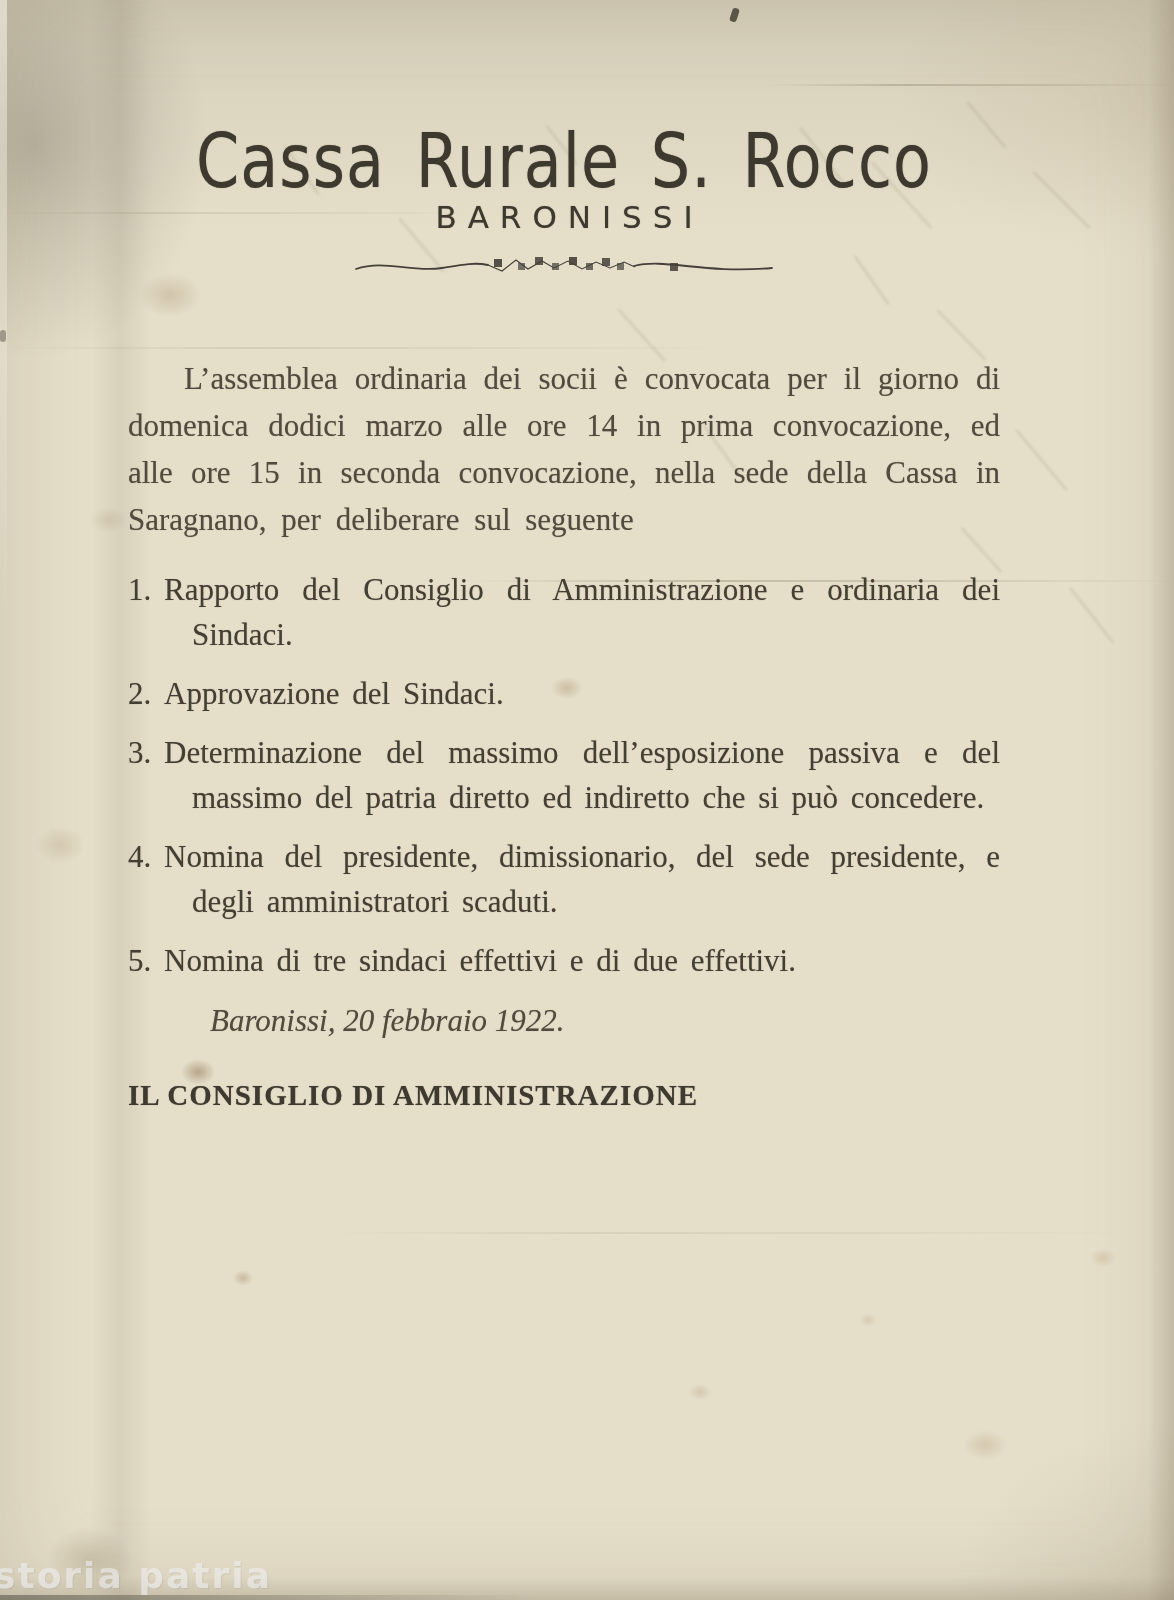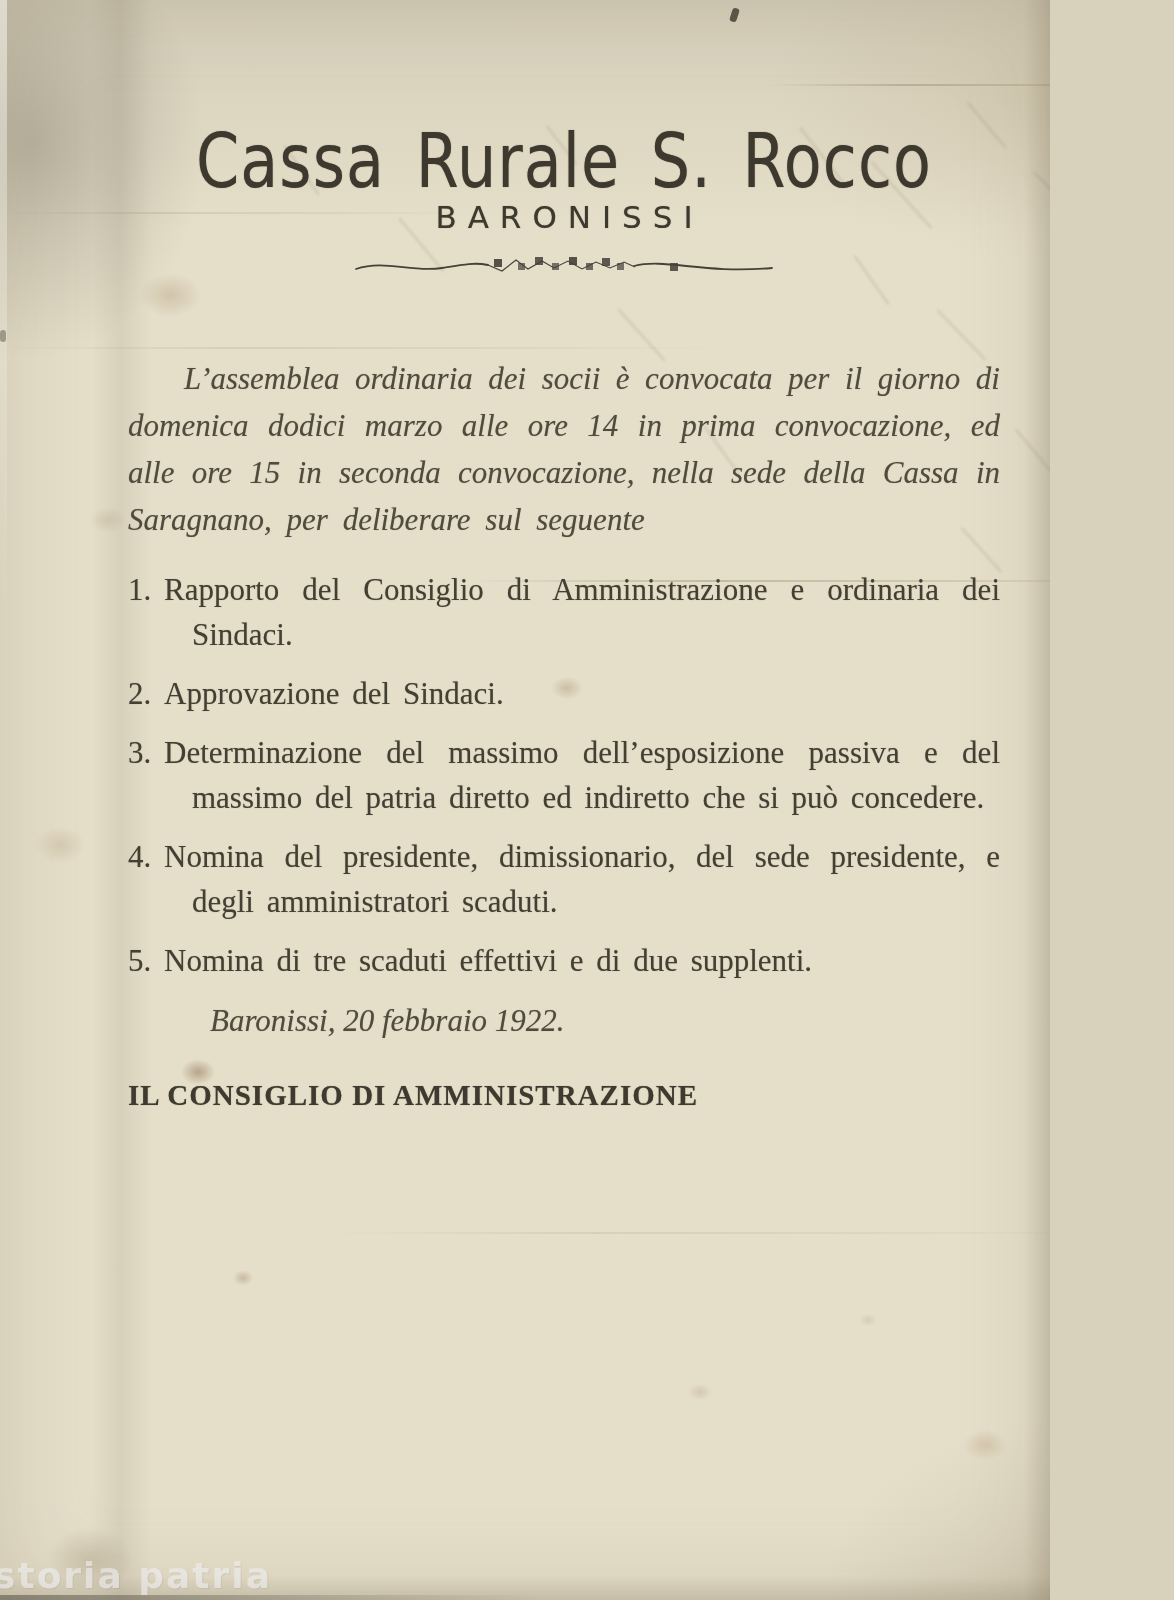--- a/index.html
+++ b/index.html
@@ -6,21 +6,21 @@
     --paper:#e5dec9;
     --ink:#4a4538;
     --title_ink:#3d392e;
     --watermark:#f0f0f4;
   }
   *{margin:0;padding:0;box-sizing:border-box;}
   html,body{width:1174px;height:1600px;}
   body{background:#d8d1bc;font-family:"Liberation Serif", serif;}
 
   .paper{
-    position:relative;width:1050px;height:1600px;overflow:hidden;
+    position:relative;width:1174px;height:1600px;overflow:hidden;
     background-color:var(--paper);
     background-image:
       
       radial-gradient(45px 32px at 170px 295px, rgba(138,106,63,.22), rgba(138,106,63,0) 70%),
       radial-gradient(22px 16px at 567px 688px, rgba(130,96,55,.25), rgba(130,96,55,0) 72%),
       radial-gradient(24px 18px at 198px 1072px, rgba(112,80,42,.40), rgba(112,80,42,0) 72%),
       radial-gradient(14px 11px at 243px 1278px, rgba(125,92,50,.28), rgba(125,92,50,0) 72%),
       radial-gradient(30px 21px at 985px 1445px, rgba(148,112,63,.20), rgba(148,112,63,0) 72%),
       radial-gradient(18px 13px at 1103px 1258px, rgba(148,112,63,.18), rgba(148,112,63,0) 72%),
       radial-gradient(35px 26px at 60px 845px, rgba(138,104,60,.16), rgba(138,104,60,0) 72%),
@@ -49,21 +49,21 @@
     text-shadow:0 0 1px rgba(61,57,46,.55);
   }
   .doc-subtitle{
     font-family:"DejaVu Sans", sans-serif;font-size:31px;line-height:40px;
     letter-spacing:11px;text-indent:11px;margin-top:1px;
     text-shadow:0 0 1px rgba(61,57,46,.5);
   }
   .divider{display:block;margin:10px auto 0;}
 
   .intro{
-    margin-top:72px;font-style:italic;font-size:31px;line-height:47px;
+    margin-top:72px;font-size:31px;line-height:47px;
     text-align:justify;text-indent:56px;word-spacing:7px;
     color:#514b3e;text-shadow:0 0 1px rgba(81,75,62,.4);
   }
 
   .agenda-heading{
     margin-top:46px;padding-right:48px;text-align:center;
     font-family:"Liberation Sans", sans-serif;font-weight:bold;font-size:31px;
     letter-spacing:2px;word-spacing:9px;color:#433f33;
     text-shadow:0 0 1px rgba(67,63,51,.5);
   }
@@ -166,21 +166,21 @@
       <div class="agenda-item">
         <span class="num">3.</span>
         <span class="txt">Determinazione del massimo dell’esposizione passiva e del massimo del patria diretto ed indiretto che si può concedere.</span>
       </div>
       <div class="agenda-item">
         <span class="num">4.</span>
         <span class="txt">Nomina del presidente, dimissionario, del sede presidente, e degli amministratori scaduti.</span>
       </div>
       <div class="agenda-item">
         <span class="num">5.</span>
-        <span class="txt">Nomina di tre scaduti effettivi e di due supplenti.</span>
+        <span class="txt">Nomina di tre sindaci effettivi e di due effettivi.</span>
       </div>
     </div>
 
     <div class="dateline">Baronissi, 20 febbraio 1922.</div>
 
     <div class="signature">IL CONSIGLIO DI AMMINISTRAZIONE</div>
 
   </div>
 
   <div class="watermark">storia patria</div>

